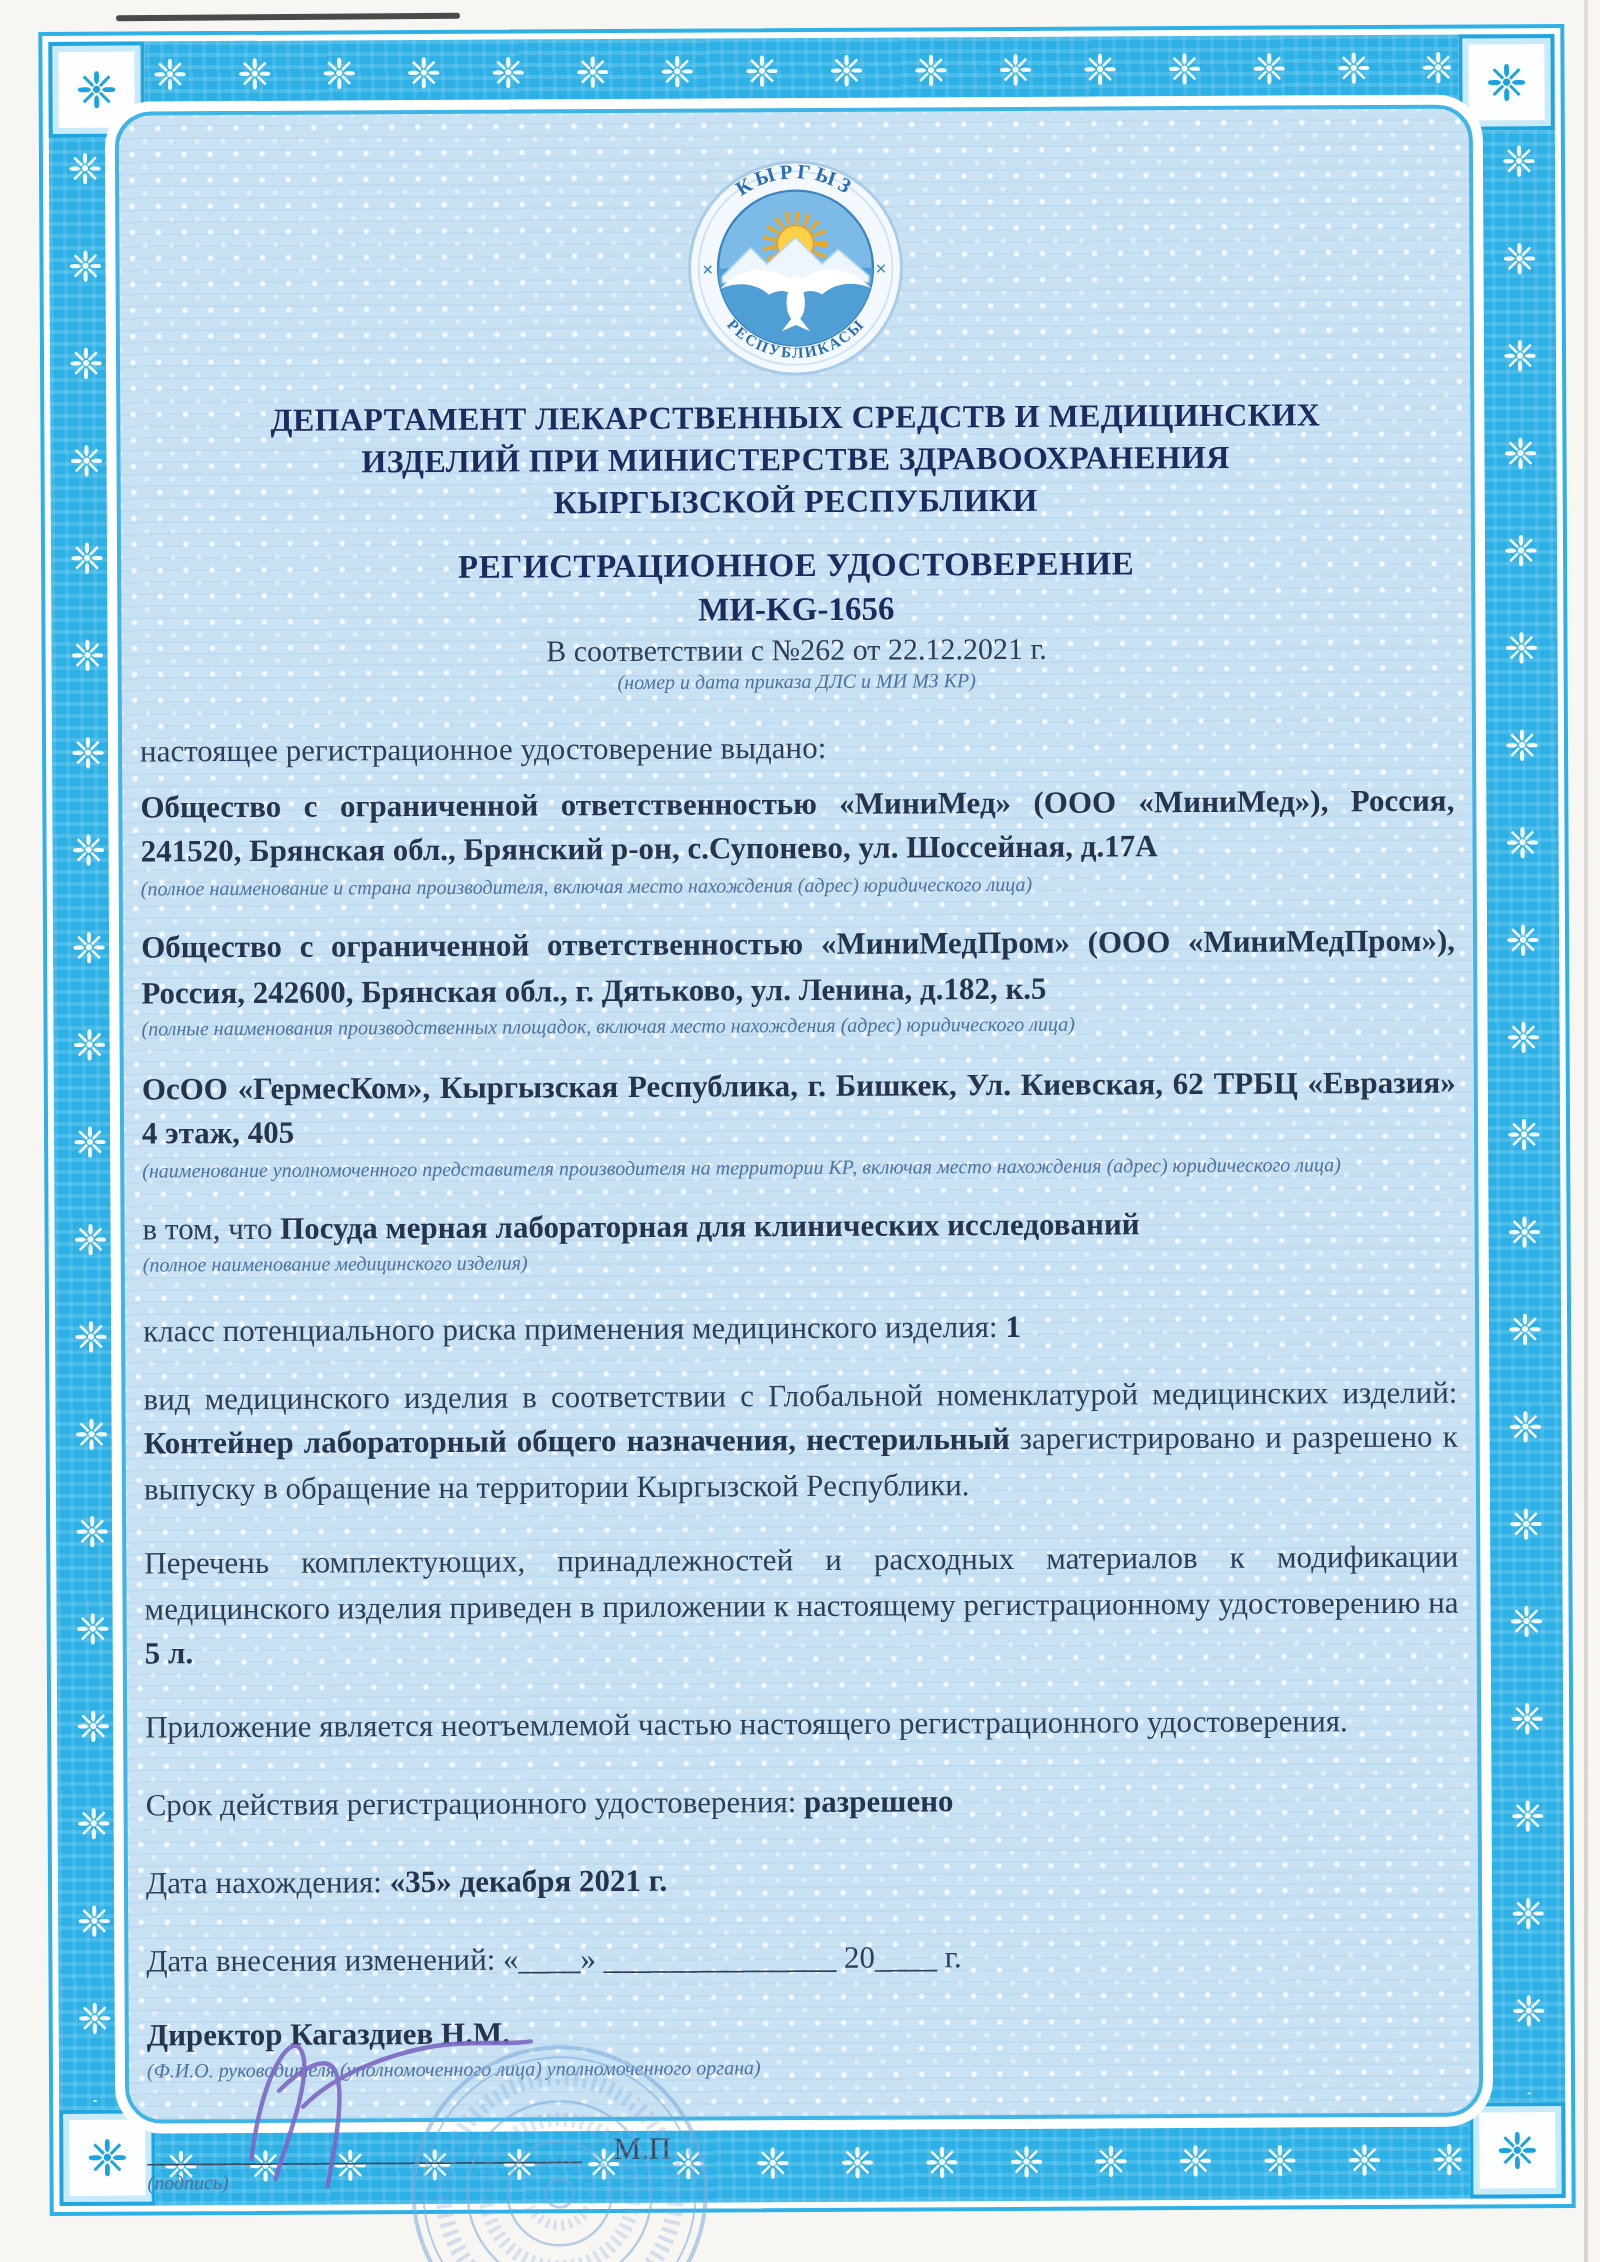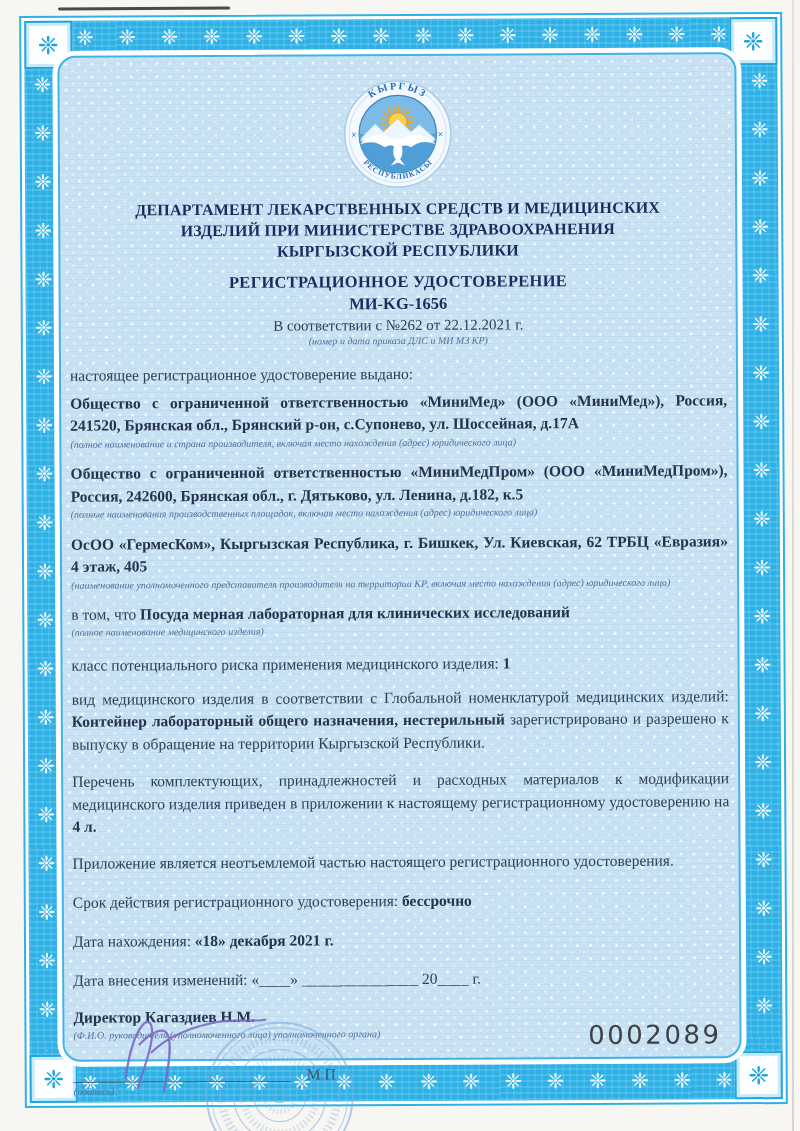--- a/index.html
+++ b/index.html
@@ -149,31 +149,31 @@
 
         <div class="line mt15">
           <span>класс потенциального риска применения медицинского изделия: </span><b>1</b>
         </div>
 
         <div class="p mt12">
           <span>вид медицинского изделия в соответствии с Глобальной номенклатурой медицинских изделий: </span><b>Контейнер лабораторный общего назначения, нестерильный</b><span> зарегистрировано и разрешено к выпуску в обращение на территории Кыргызской Республики.</span>
         </div>
 
         <div class="p mt15">
-          <span>Перечень комплектующих, принадлежностей и расходных материалов к модификации медицинского изделия приведен в приложении к настоящему регистрационному удостоверению на </span><b>4 л.</b>
+          <span>Перечень комплектующих, принадлежностей и расходных материалов к модификации медицинского изделия приведен в приложении к настоящему регистрационному удостоверению на </span><b>5 л.</b>
         </div>
 
         <div class="line mt15">Приложение является неотъемлемой частью настоящего регистрационного удостоверения.</div>
 
         <div class="line mt17">
-          <span>Срок действия регистрационного удостоверения: </span><b>бессрочно</b>
+          <span>Срок действия регистрационного удостоверения: </span><b>разрешено</b>
         </div>
 
         <div class="line mt17">
-          <span>Дата нахождения: </span><b>«18» декабря 2021 г.</b>
+          <span>Дата нахождения: </span><b>«35» декабря 2021 г.</b>
         </div>
 
         <div class="line mt17">Дата внесения изменений: «____» _______________ 20____ г.</div>
 
         <div class="sign-block">
           <div class="line bold">Директор Кагаздиев Н.М.</div>
           <div class="note">(Ф.И.О. руководителя (уполномоченного лица) уполномоченного органа)</div>
           <div class="sig-row">
             <span>____________________________</span><span class="mp">М.П</span>
           </div>
@@ -189,16 +189,15 @@
             <circle cx="78" cy="78" r="16" fill="none" stroke="#7aa8dd" stroke-width="5" stroke-dasharray="1.6 2.2" opacity=".5"></circle>
             <circle cx="78" cy="78" r="7" fill="none" stroke="#7aa8dd" stroke-width="1.4"></circle>
           </svg>
 
           <svg class="autograph" width="210" height="110" viewBox="0 0 210 110">
             <path d="M18,86 C24,40 40,20 44,34 C48,48 34,82 30,96 M32,52 C44,40 56,34 60,42 C66,54 58,88 56,100 M44,60 C60,44 86,34 110,30 C130,27 148,30 158,28" fill="none" stroke="#7b68c4" stroke-width="2.2" stroke-linecap="round" opacity=".9"></path>
           </svg>
         </div>
 
       </div>
-      <div class="serial">0002089</div>
     </div>
   </div>
 </div>
 
 </body></html>

